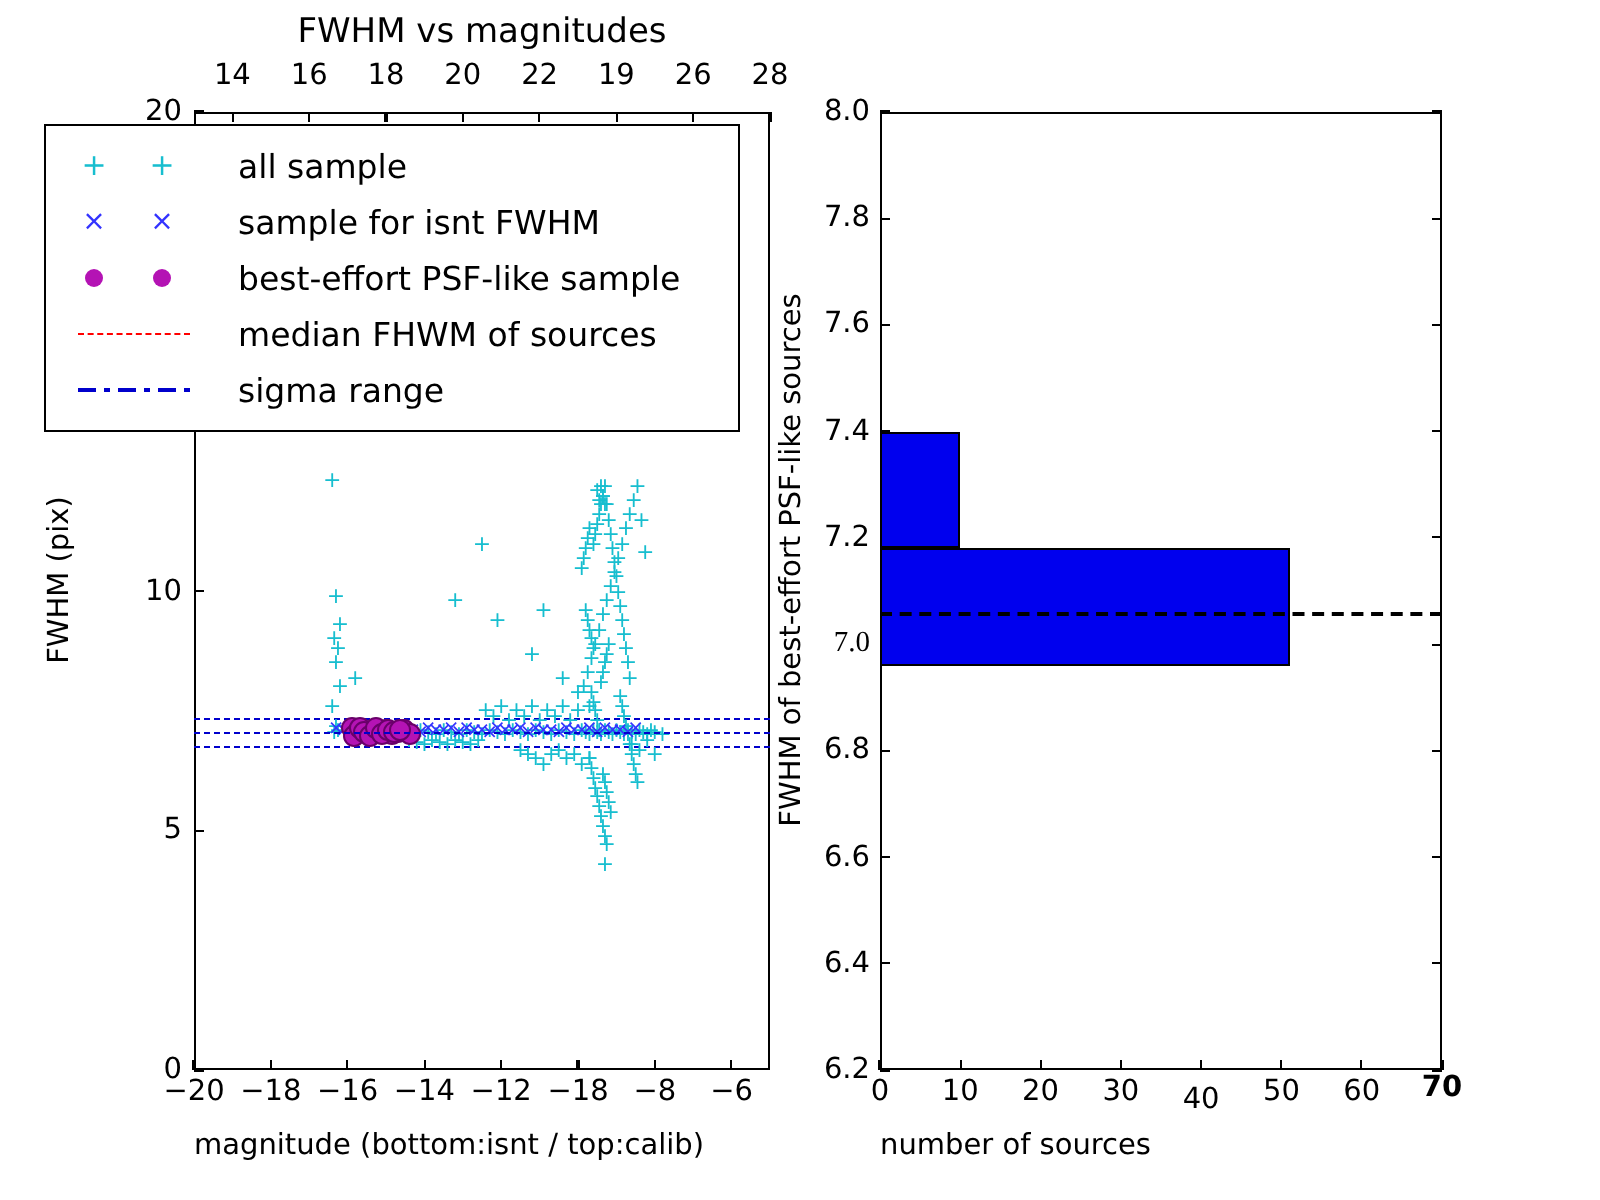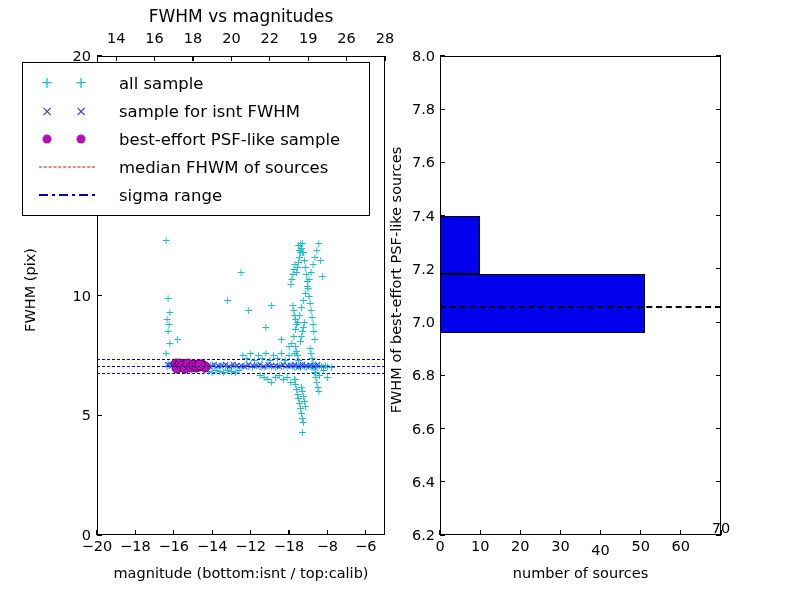--- a/index.html
+++ b/index.html
@@ -11,21 +11,21 @@
   .axes-frame{position:absolute;border:1.2px solid #000;background:#fff;box-sizing:border-box;}
 
   .title{position:absolute;text-align:center;font-size:17px;color:#000;white-space:nowrap;}
 
   .tick-lbl{position:absolute;font-size:14.5px;color:#000;white-space:nowrap;}
   .tick-x{transform:translateX(-50%);}
   .tick-y{transform:translateY(-50%);text-align:right;}
 
   .tick-mark{position:absolute;background:#000;}
 
-  .axis-title{position:absolute;font-size:14.5px;color:#000;white-space:nowrap;text-align:center;}
+  .axis-title{position:absolute;font-size:14.5px;color:#000;white-space:nowrap;text-align:left;}
   .axis-title.vert{transform-origin:0 0;}
 
   
   .legend{position:absolute;border:1.1px solid #000;background:#fff;box-sizing:border-box;
           padding:6px 8px 6px 6px;z-index:40;}
   .legend-row{display:flex;align-items:center;height:28px;}
   .legend-key{width:88px;height:26px;position:relative;flex:0 0 auto;}
   .legend-lbl{font-size:16.5px;color:#000;white-space:nowrap;padding-left:2px;}
 
   .k-plus,.k-cross,.k-dot{position:absolute;top:50%;transform:translate(-50%,-50%);}
@@ -429,28 +429,28 @@
     <div class="axes-frame" id="rframe" style="left:40px;top:56px;width:281px;height:479px;"></div>
 
     <div id="r-ticks-x">
         <div class="tick-lbl tick-x" style="left: 40px; top: 538px;">0</div>
         <div class="tick-lbl tick-x" style="left: 80.1429px; top: 538px;">10</div>
         <div class="tick-lbl tick-x" style="left: 120.286px; top: 538px;">20</div>
         <div class="tick-lbl tick-x" style="left: 160.429px; top: 538px;">30</div>
         <div class="tick-lbl tick-x" style="left: 200.571px; top: 542px;">40</div>
         <div class="tick-lbl tick-x" style="left: 240.714px; top: 538px; text-align: right;">50</div>
         <div class="tick-lbl tick-x" style="left: 280.857px; top: 538px;">60</div>
-        <div class="tick-lbl tick-x" style="left: 321px; top: 520px;">70</div>
+        <div class="tick-lbl tick-x" style="left: 321px; top: 536px; font-weight: bold;">70</div>
       </div>
     <div id="r-ticks-y">
         <div class="tick-lbl tick-y" style="left: -3px; top: 535px; width: 38px;">6.2</div>
         <div class="tick-lbl tick-y" style="left: -3px; top: 481.778px; width: 38px;">6.4</div>
         <div class="tick-lbl tick-y" style="left: -3px; top: 428.556px; width: 38px;">6.6</div>
         <div class="tick-lbl tick-y" style="left: -3px; top: 375.333px; width: 38px;">6.8</div>
-        <div class="tick-lbl tick-y" style="left: -3px; top: 322.111px; width: 38px;">7.0</div>
+        <div class="tick-lbl tick-y" style="left: -3px; top: 322.111px; width: 38px; font-family: Liberation Serif, serif;">7.0</div>
         <div class="tick-lbl tick-y" style="left: -3px; top: 268.889px; width: 38px;">7.2</div>
         <div class="tick-lbl tick-y" style="left: -3px; top: 215.667px; width: 38px;">7.4</div>
         <div class="tick-lbl tick-y" style="left: -3px; top: 162.444px; width: 38px;">7.6</div>
         <div class="tick-lbl tick-y" style="left: -3px; top: 109.222px; width: 38px;">7.8</div>
         <div class="tick-lbl tick-y" style="left: -3px; top: 56px; width: 38px;">8.0</div>
       </div>
     <div id="r-tickmarks">
         <div class="tick-mark" style="left: 39.4px; top: 530px; width: 1.2px; height: 5px;"></div>
         <div class="tick-mark" style="left: 79.5429px; top: 530px; width: 1.2px; height: 5px;"></div>
         <div class="tick-mark" style="left: 119.686px; top: 530px; width: 1.2px; height: 5px;"></div>

